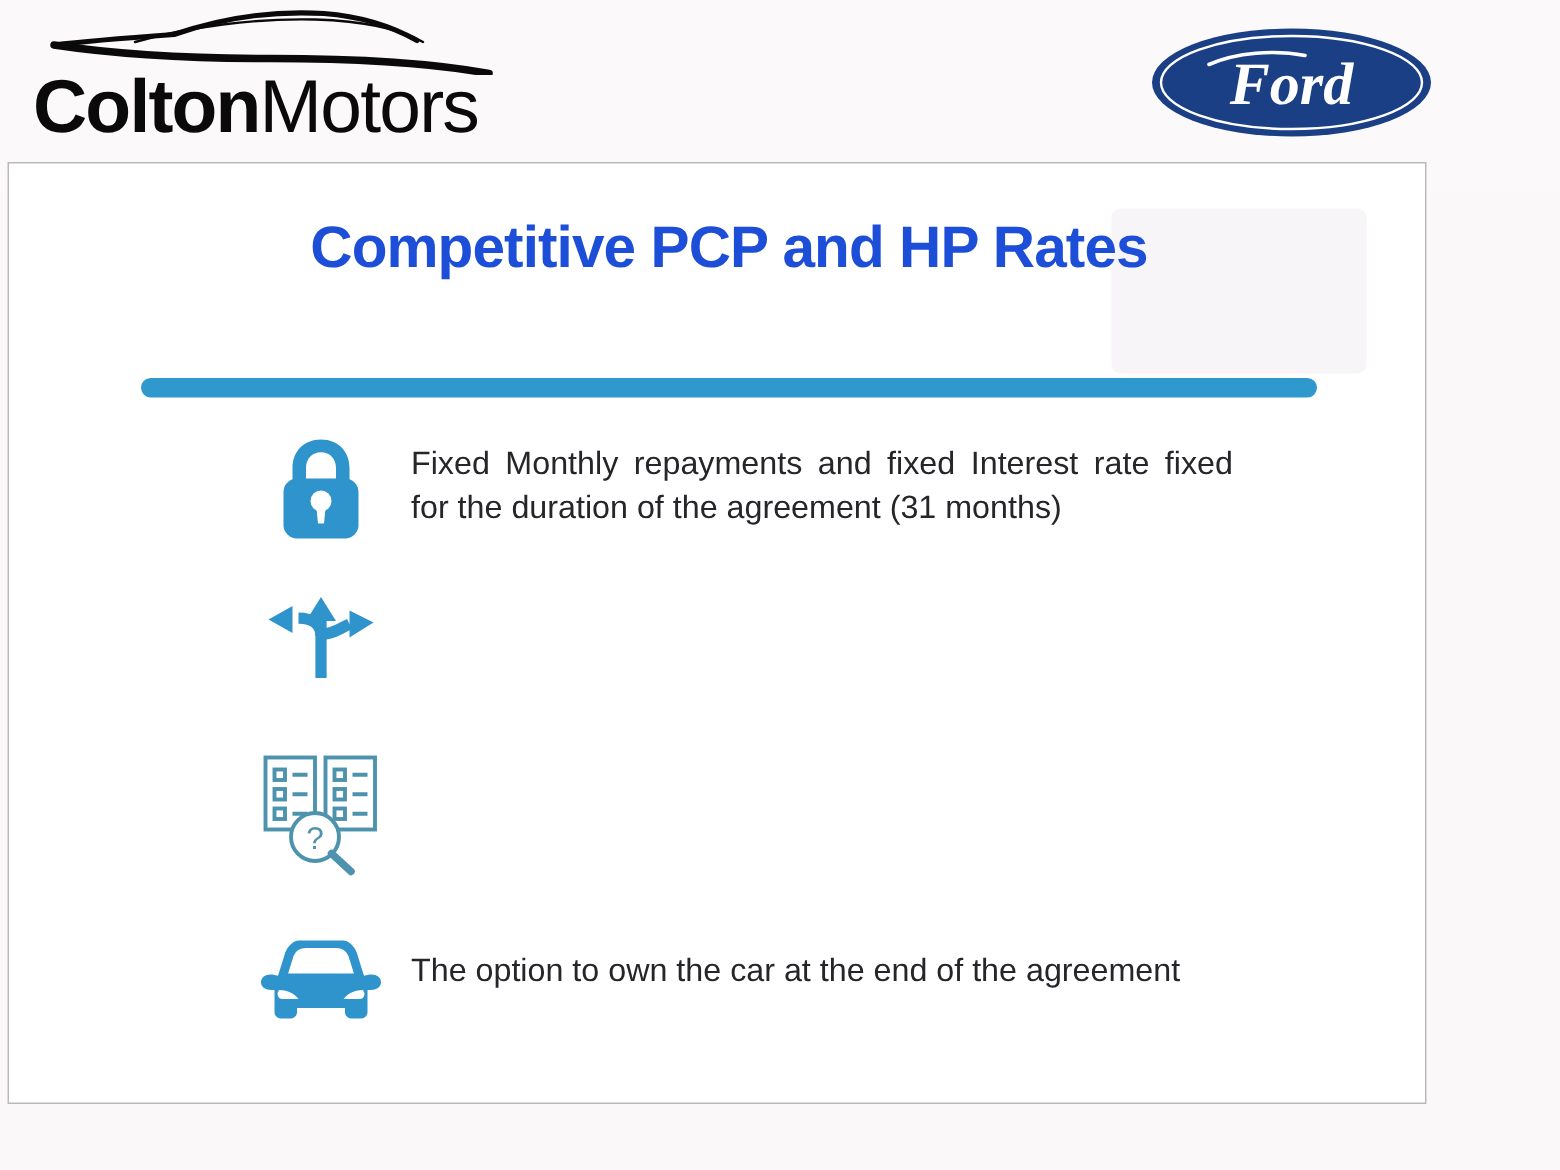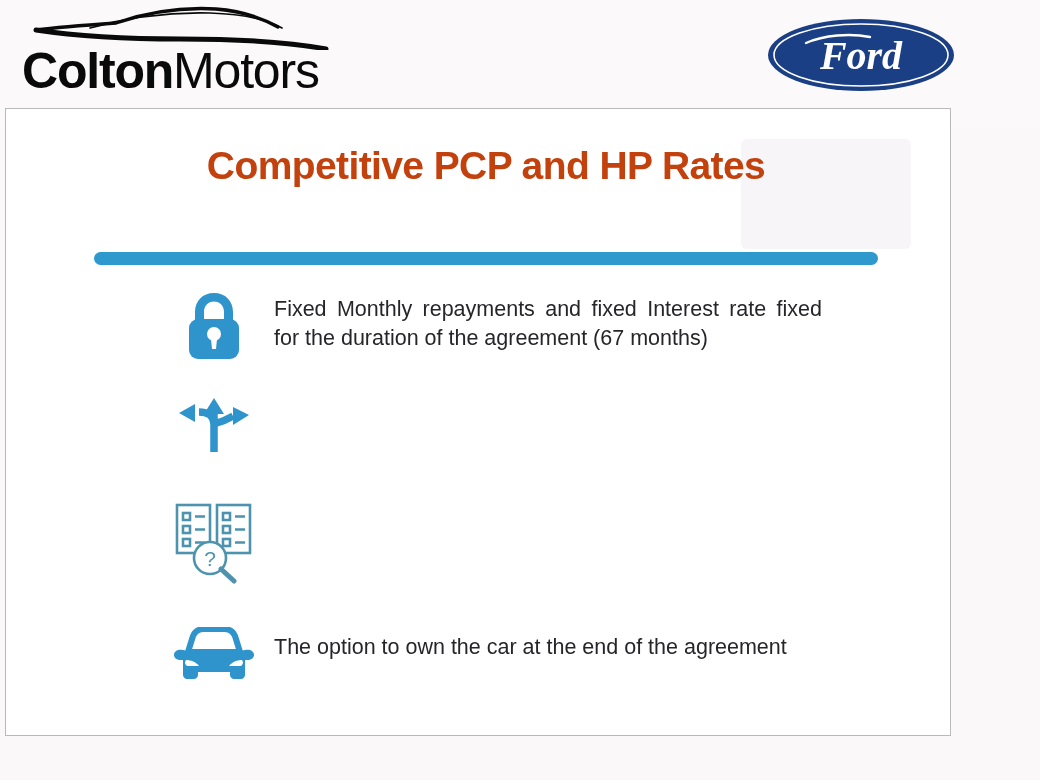--- a/index.html
+++ b/index.html
@@ -87,21 +87,21 @@
   }
 
   .title {
     position: absolute;
     left: 90px;
     top: 30px;
     width: 780px;
     text-align: center;
     font-size: 39px;
     font-weight: bold;
-    color: #c2410c;
+    color: #1d4ed8;
     line-height: 54px;
     letter-spacing: -0.6px;
   }
 
   .divider {
     position: absolute;
     left: 88px;
     top: 143px;
     width: 784px;
     height: 13px;
@@ -200,21 +200,21 @@
       <div class="bullet-icon">
         <svg width="62" height="72" viewBox="0 0 62 72">
           <path d="M31,4 C19.5,4 12,12 12,23 L12,32 L21,32 L21,23
                    C21,17 25,12.5 31,12.5 C37,12.5 41,17 41,23 L41,32 L50,32 L50,23
                    C50,12 42.5,4 31,4 Z" fill="#2f93cc"></path>
           <rect x="6" y="30" width="50" height="40" rx="9" fill="#2f93cc"></rect>
           <circle cx="31" cy="45" r="7" fill="#ffffff"></circle>
           <path d="M27.5,45 L34.5,45 L33,60 L29,60 Z" fill="#ffffff"></path>
         </svg>
       </div>
-      <div class="bullet-text">Fixed Monthly repayments and fixed Interest rate fixed for the duration of the agreement (67 months)</div>
+      <div class="bullet-text">Fixed Monthly repayments and fixed Interest rate fixed for the duration of the agreement (31 months)</div>
     </div>
 
     <div class="bullet row-flex">
       <div class="bullet-icon">
         <svg width="78" height="62" viewBox="0 0 78 62">
           <g fill="none" stroke="#2f93cc" stroke-width="7.5" stroke-linecap="butt">
             <path d="M39,56 L39,28 C39,20 33,16 24,16"></path>
             <path d="M39,28 L39,14"></path>
             <path d="M39,27 C46,27 52,23 58,20"></path>
           </g>

